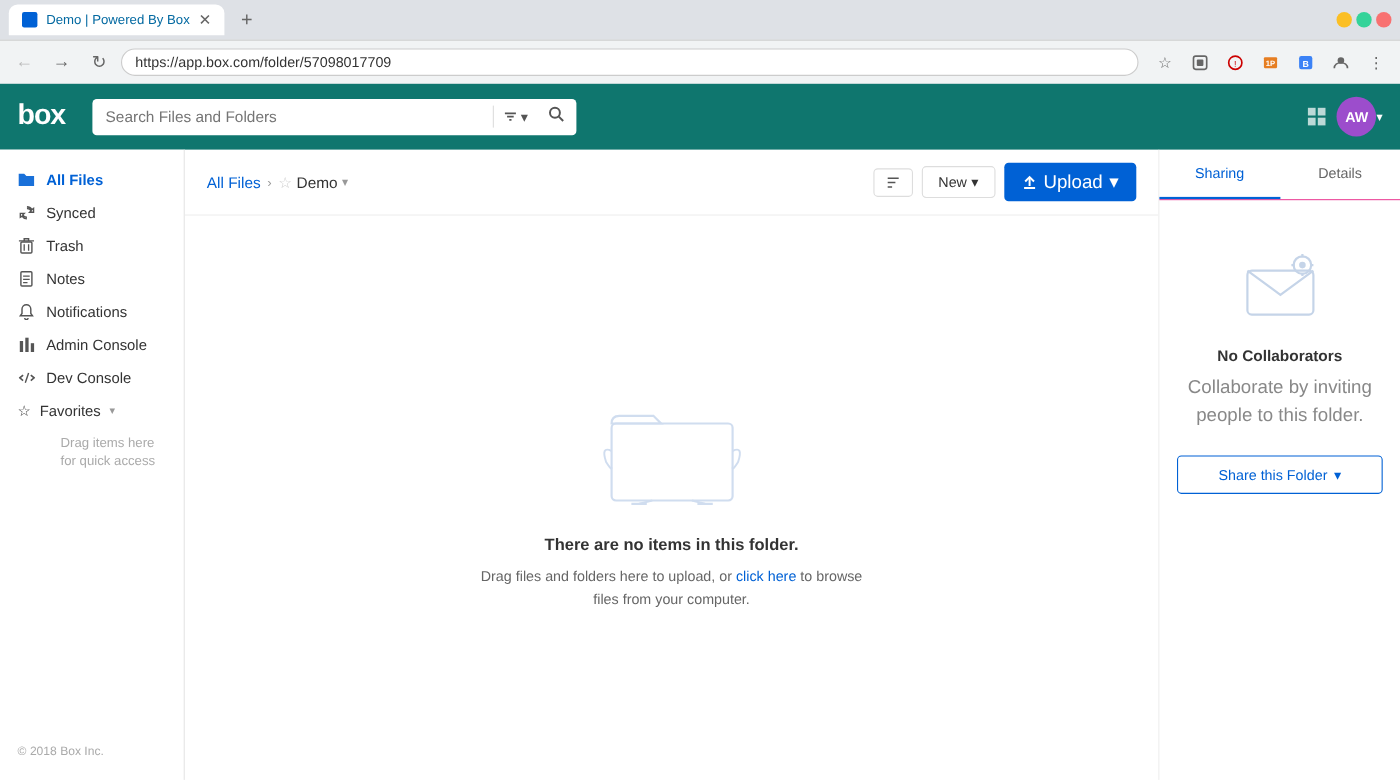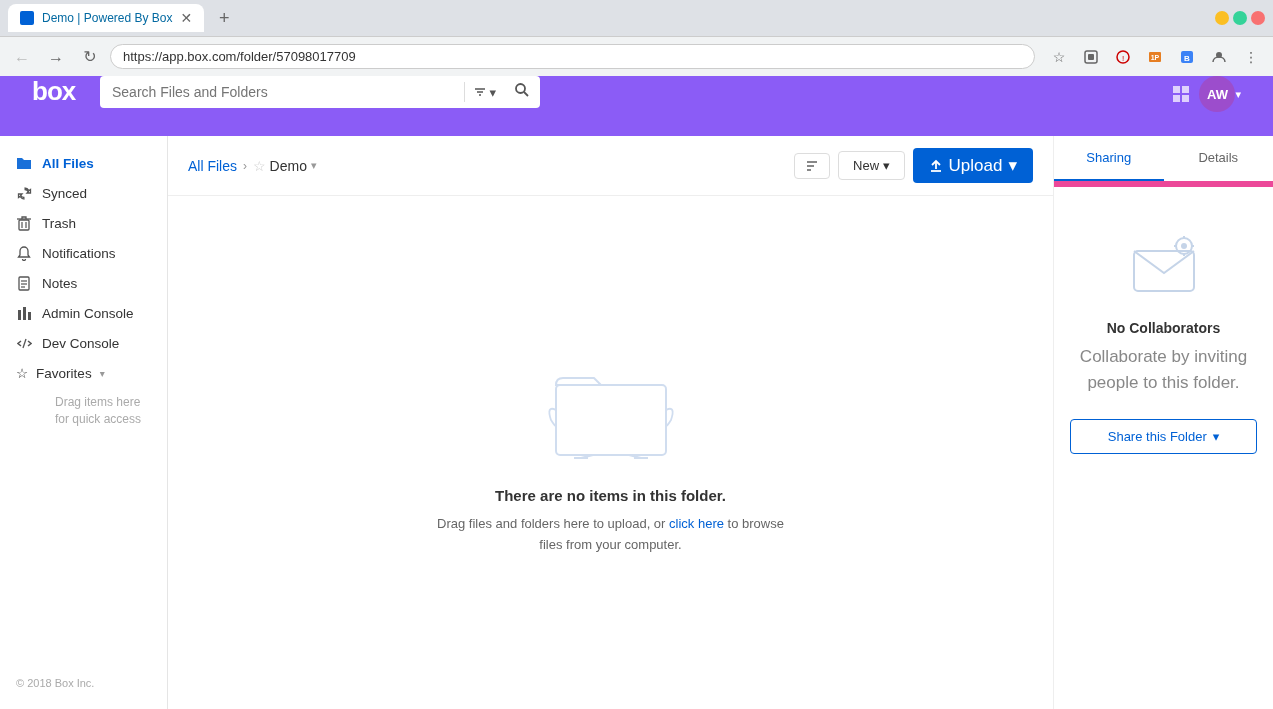--- a/index.html
+++ b/index.html
@@ -22,21 +22,21 @@
     .browser-toolbar { background: #f1f3f4; padding: 4px 8px; display: flex; align-items: center; gap: 6px; height: 40px; border-top: 1px solid #ccc; }
     .nav-btn { background: none; border: none; color: #666; font-size: 16px; cursor: pointer; width: 28px; height: 28px; display: flex; align-items: center; justify-content: center; border-radius: 50%; }
     .nav-btn.disabled { color: #bbb; cursor: default; }
     .address-bar { flex: 1; background: #fff; border: 1px solid #ccc; border-radius: 20px; padding: 4px 12px; font-size: 13px; color: #333; display: flex; align-items: center; }
     .address-bar-url { flex: 1; font-size: 13px; }
     .toolbar-icons { display: flex; gap: 4px; margin-left: 4px; }
     .toolbar-icon { width: 28px; height: 28px; display: flex; align-items: center; justify-content: center; border-radius: 50%; color: #666; font-size: 14px; cursor: pointer; }
 
     
     .app { display: flex; flex: 1; flex-direction: column; overflow: hidden; }
-    .app-header { background: #8b5cf6; height: 60px; display: flex; align-items: flex-start; padding: 0 32px; gap: 12px; flex-shrink: 0; }
+    .app-header { background: #0f766e; height: 60px; display: flex; align-items: center; padding: 0 16px; gap: 12px; flex-shrink: 0; }
     .box-logo { color: #fff; font-size: 28px; font-weight: 900; letter-spacing: -1px; margin-right: 8px; }
     .search-container { flex: 1; max-width: 440px; position: relative; display: flex; align-items: center; background: #fff; border-radius: 4px; }
     .search-input { flex: 1; border: none; outline: none; padding: 8px 12px; font-size: 14px; border-radius: 4px; color: #333; background: transparent; }
     .search-divider { width: 1px; height: 20px; background: #ddd; }
     .search-filter-btn { background: none; border: none; padding: 6px 8px; cursor: pointer; color: #555; font-size: 13px; display: flex; align-items: center; gap: 2px; }
     .search-btn { background: none; border: none; padding: 6px 10px; cursor: pointer; color: #555; font-size: 16px; }
     .header-right { margin-left: auto; display: flex; align-items: center; gap: 0; }
     .header-icon-btn { background: none; border: none; color: #fff; font-size: 18px; cursor: pointer; width: 36px; height: 36px; display: flex; align-items: center; justify-content: center; border-radius: 50%; opacity: 0.9; }
     .avatar { width: 36px; height: 36px; border-radius: 50%; background: #9c4dcc; color: #fff; display: flex; align-items: center; justify-content: center; font-size: 13px; font-weight: 600; cursor: pointer; }
 
@@ -69,21 +69,21 @@
 
     
     .empty-state { flex: 1; display: flex; flex-direction: column; align-items: center; justify-content: center; color: #555; padding: 40px; }
     .empty-icon { margin-bottom: 24px; }
     .empty-title { font-size: 15px; font-weight: 600; color: #333; margin-bottom: 10px; }
     .empty-subtitle { font-size: 13px; color: #666; text-align: center; line-height: 1.6; }
     .empty-subtitle a { color: #0061D5; text-decoration: none; }
 
     
     .right-panel { width: 220px; border-left: 1px solid #eee; display: flex; flex-direction: column; flex-shrink: 0; }
-    .panel-tabs { display: flex; border-bottom: 6px solid #ec4899; }
+    .panel-tabs { display: flex; border-bottom: 1px solid #ec4899; }
     .panel-tab { flex: 1; padding: 14px 10px; text-align: center; font-size: 13px; color: #666; cursor: pointer; border-bottom: 2px solid transparent; }
     .panel-tab.active { color: #0061D5; border-bottom: 2px solid #0061D5; font-weight: 500; }
     .panel-content { flex: 1; padding: 20px 16px; display: flex; flex-direction: column; align-items: center; }
     .collab-icon { margin: 24px auto 16px; }
     .no-collab-title { font-size: 14px; font-weight: 600; color: #333; text-align: center; margin-bottom: 8px; }
     .no-collab-subtitle { font-size: 17px; color: #888; text-align: center; line-height: 1.5; margin-bottom: 24px; }
     .share-btn { width: 100%; border: 1px solid #0061D5; background: #fff; color: #0061D5; padding: 9px 12px; border-radius: 4px; cursor: pointer; font-size: 13px; display: flex; align-items: center; justify-content: center; gap: 6px; }
 
     
     .folder-illustration { opacity: 0.35; }
@@ -217,36 +217,36 @@
               <path d="M5 3V1h4v2" fill="none" stroke="#555" stroke-width="1.3"></path>
               <line x1="5" y1="6" x2="5" y2="12" stroke="#555" stroke-width="1.2"></line>
               <line x1="9" y1="6" x2="9" y2="12" stroke="#555" stroke-width="1.2"></line>
             </svg>
         </span>
         <span>Trash</span>
       </div>
       <div class="sidebar-item">
         <span class="sidebar-icon">
           <svg width="14" height="15" viewBox="0 0 14 15">
-              <path d="M7 1a4 4 0 014 4v4l1.5 2h-11L3 9V5a4 4 0 014-4z" fill="none" stroke="#555" stroke-width="1.3"></path>
-              <path d="M5.5 13a1.5 1.5 0 003 0" fill="none" stroke="#555" stroke-width="1.3"></path>
-            </svg>
-        </span>
-        <span>Notifications</span>
-      </div>
-      <div class="sidebar-item">
-        <span class="sidebar-icon">
-          <svg width="14" height="15" viewBox="0 0 14 15">
               <rect x="2" y="1" width="10" height="13" rx="1" fill="none" stroke="#555" stroke-width="1.3"></rect>
               <line x1="4" y1="5" x2="10" y2="5" stroke="#555" stroke-width="1.2"></line>
               <line x1="4" y1="8" x2="10" y2="8" stroke="#555" stroke-width="1.2"></line>
               <line x1="4" y1="11" x2="8" y2="11" stroke="#555" stroke-width="1.2"></line>
             </svg>
         </span>
         <span>Notes</span>
+      </div>
+      <div class="sidebar-item">
+        <span class="sidebar-icon">
+          <svg width="14" height="15" viewBox="0 0 14 15">
+              <path d="M7 1a4 4 0 014 4v4l1.5 2h-11L3 9V5a4 4 0 014-4z" fill="none" stroke="#555" stroke-width="1.3"></path>
+              <path d="M5.5 13a1.5 1.5 0 003 0" fill="none" stroke="#555" stroke-width="1.3"></path>
+            </svg>
+        </span>
+        <span>Notifications</span>
       </div>
       <div class="sidebar-item">
         <span class="sidebar-icon">
           <svg width="15" height="15" viewBox="0 0 15 15">
               <rect x="1" y="4" width="3" height="10" fill="#555"></rect>
               <rect x="6" y="1" width="3" height="13" fill="#555"></rect>
               <rect x="11" y="6" width="3" height="8" fill="#555"></rect>
             </svg>
         </span>
         <span>Admin Console</span>

